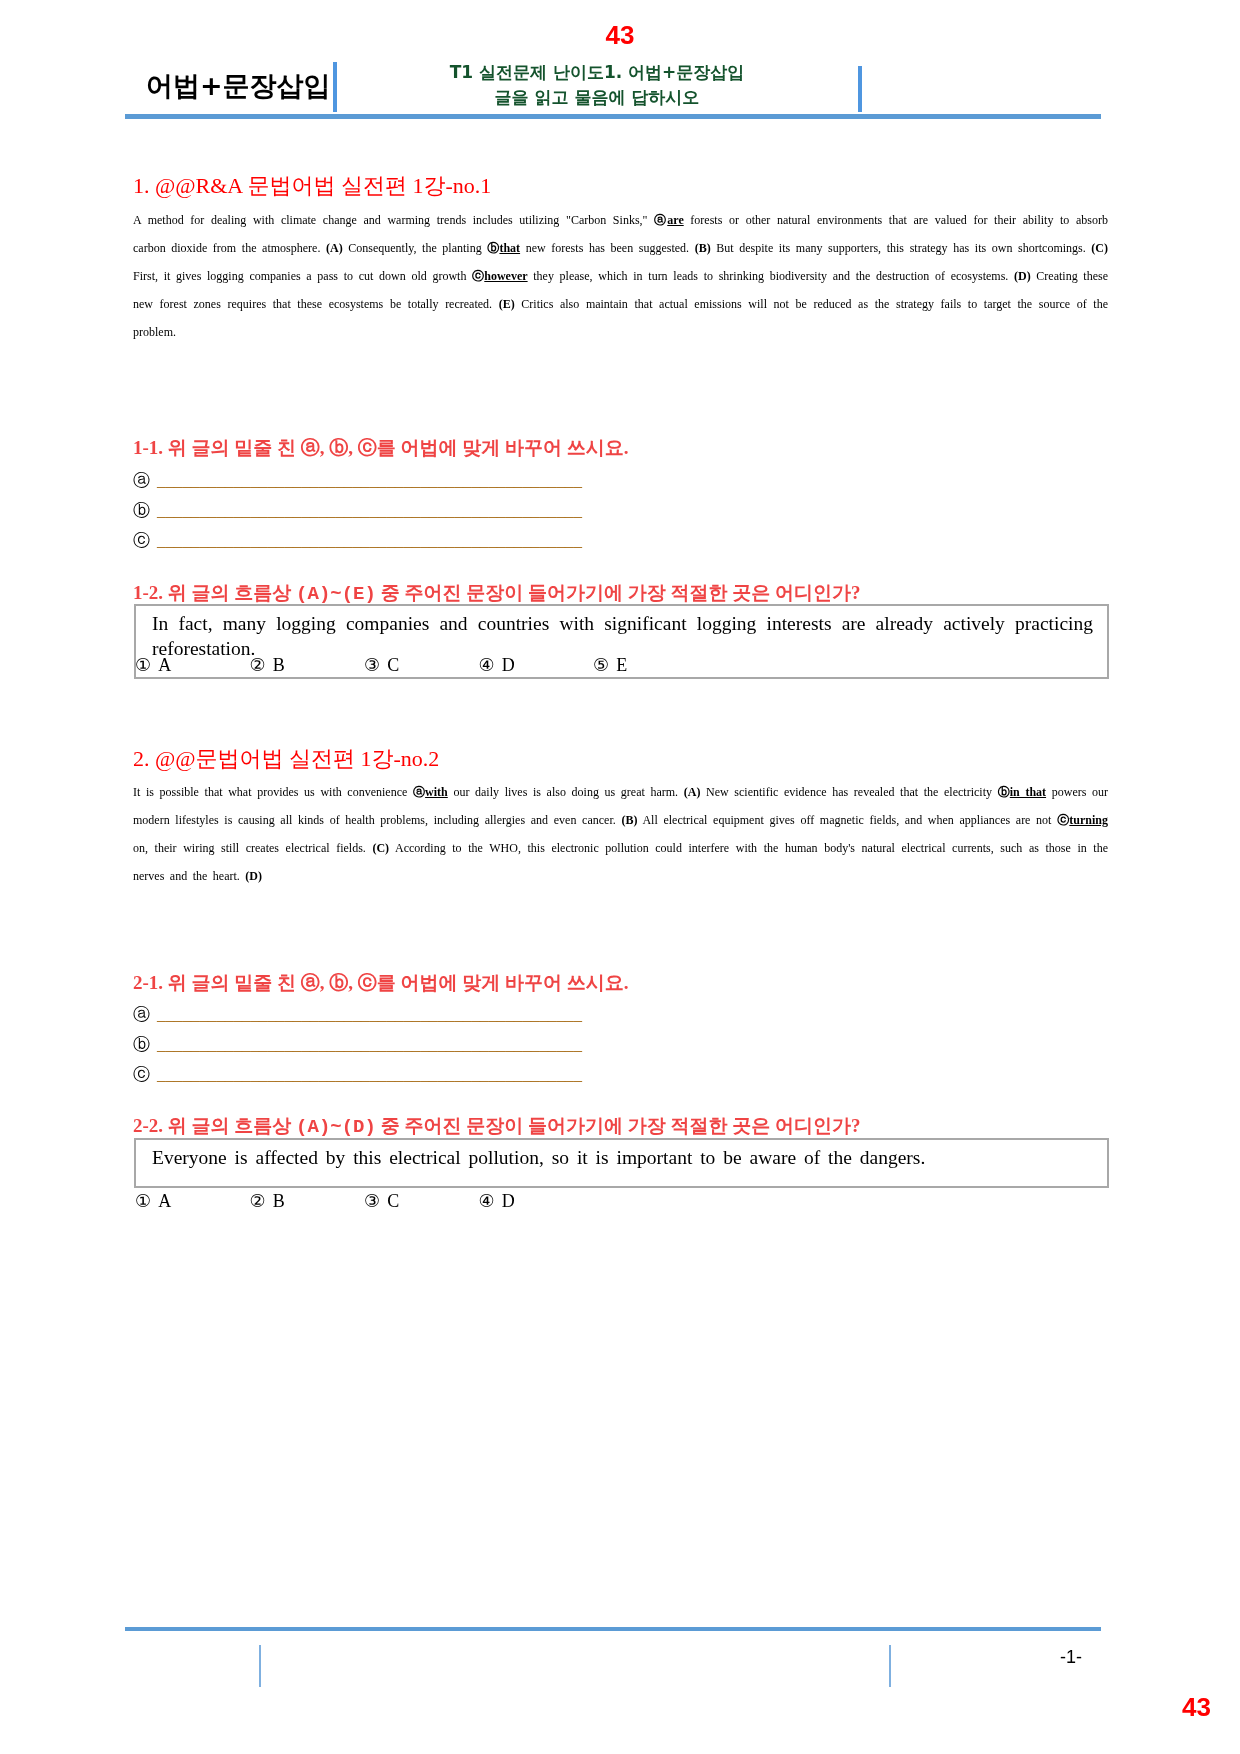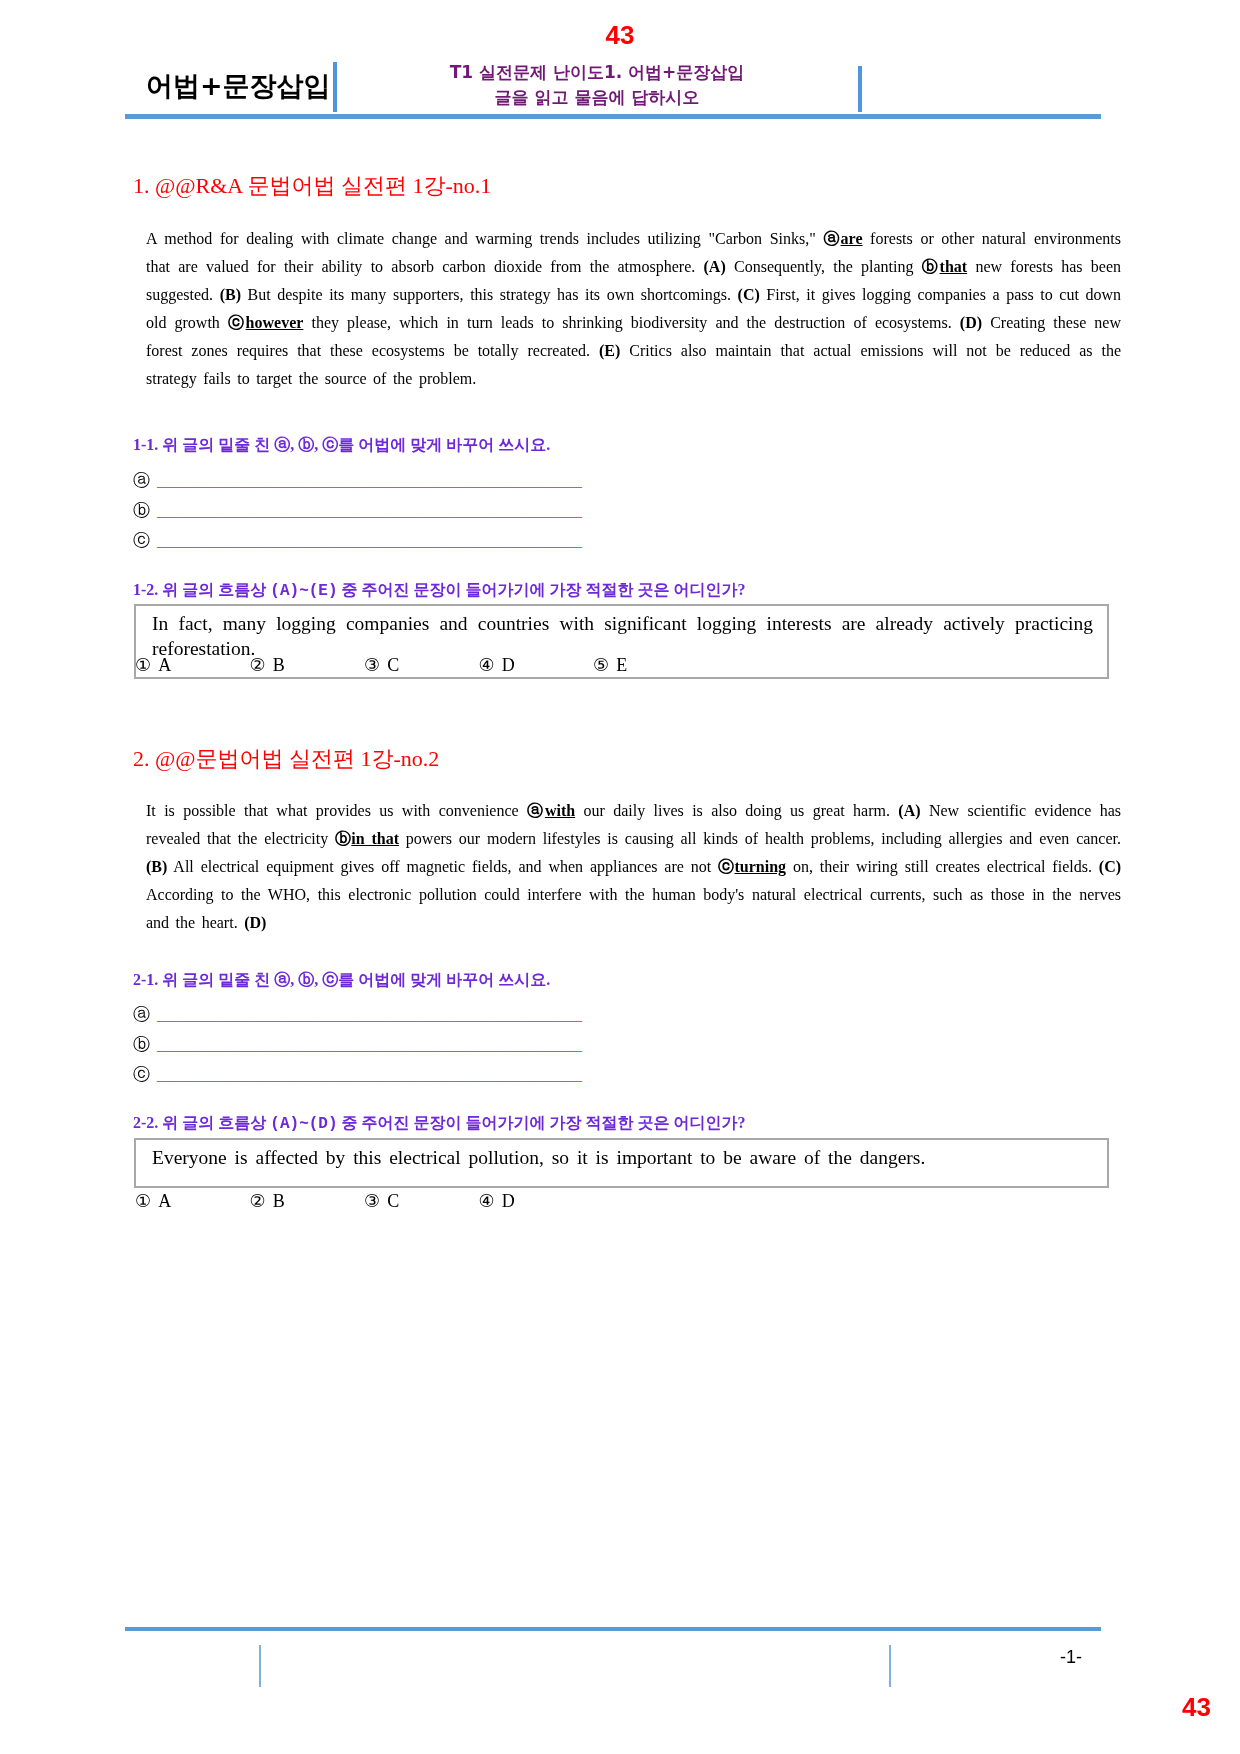--- a/index.html
+++ b/index.html
@@ -13,40 +13,40 @@
 
   
   .unit-title{position:absolute;left:146px;top:68px;
               font-family:"DejaVu Sans","Liberation Sans",sans-serif;
               font-weight:bold;font-size:27px;letter-spacing:0px;color:#000;}
   .vbar{position:absolute;width:4px;background:#4f96e0;}
   .vbar1{left:333px;top:62px;height:50px;}
   .vbar2{left:858px;top:66px;height:46px;}
   .header-center{position:absolute;left:337px;top:60px;width:520px;text-align:center;
                  font-family:"DejaVu Sans","Liberation Sans",sans-serif;
-                 font-weight:600;font-size:17px;line-height:25px;color:#701a75;}
+                 font-weight:600;font-size:17px;line-height:25px;color:#14532d;}
   .hrule{position:absolute;left:125px;width:976px;background:#5b9bd5;}
   .hrule.top{top:114px;height:5px;}
   .hrule.bottom{top:1627px;height:4px;}
 
   
   .sec-title{position:absolute;left:133px;width:975px;color:#ff0000;font-weight:normal;
              font-size:22px;font-family:"Liberation Serif","DejaVu Sans",serif;}
   .sec1-title{top:171px;}
   .sec2-title{top:744px;}
 
   
-  .passage{position:absolute;left:146px;width:975px;text-align:justify;
-           font-size:16px;line-height:28px;word-spacing:2.5px;margin-top:19px;}
+  .passage{position:absolute;left:133px;width:975px;text-align:justify;
+           font-size:12px;line-height:28px;word-spacing:2.5px;}
   .passage1{top:206px;}
   .passage2{top:778px;}
 
   
-  .q-head{position:absolute;left:133px;width:975px;color:#6d28d9;font-weight:bold;
-          font-size:16px;font-family:"Liberation Serif","DejaVu Sans",serif;}
+  .q-head{position:absolute;left:133px;width:975px;color:#ef4444;font-weight:bold;
+          font-size:19px;font-family:"Liberation Serif","DejaVu Sans",serif;}
   .q-head .range{font-family:Liberation Mono, monospace;}
   .qh-11{top:435px;}
   .qh-12{top:580px;}
   .qh-21{top:970px;}
   .qh-22{top:1113px;}
 
   
   .blanks{position:absolute;left:133px;width:700px;font-size:17px;}
   .blanks1{top:466px;}
   .blanks2{top:1000px;}

